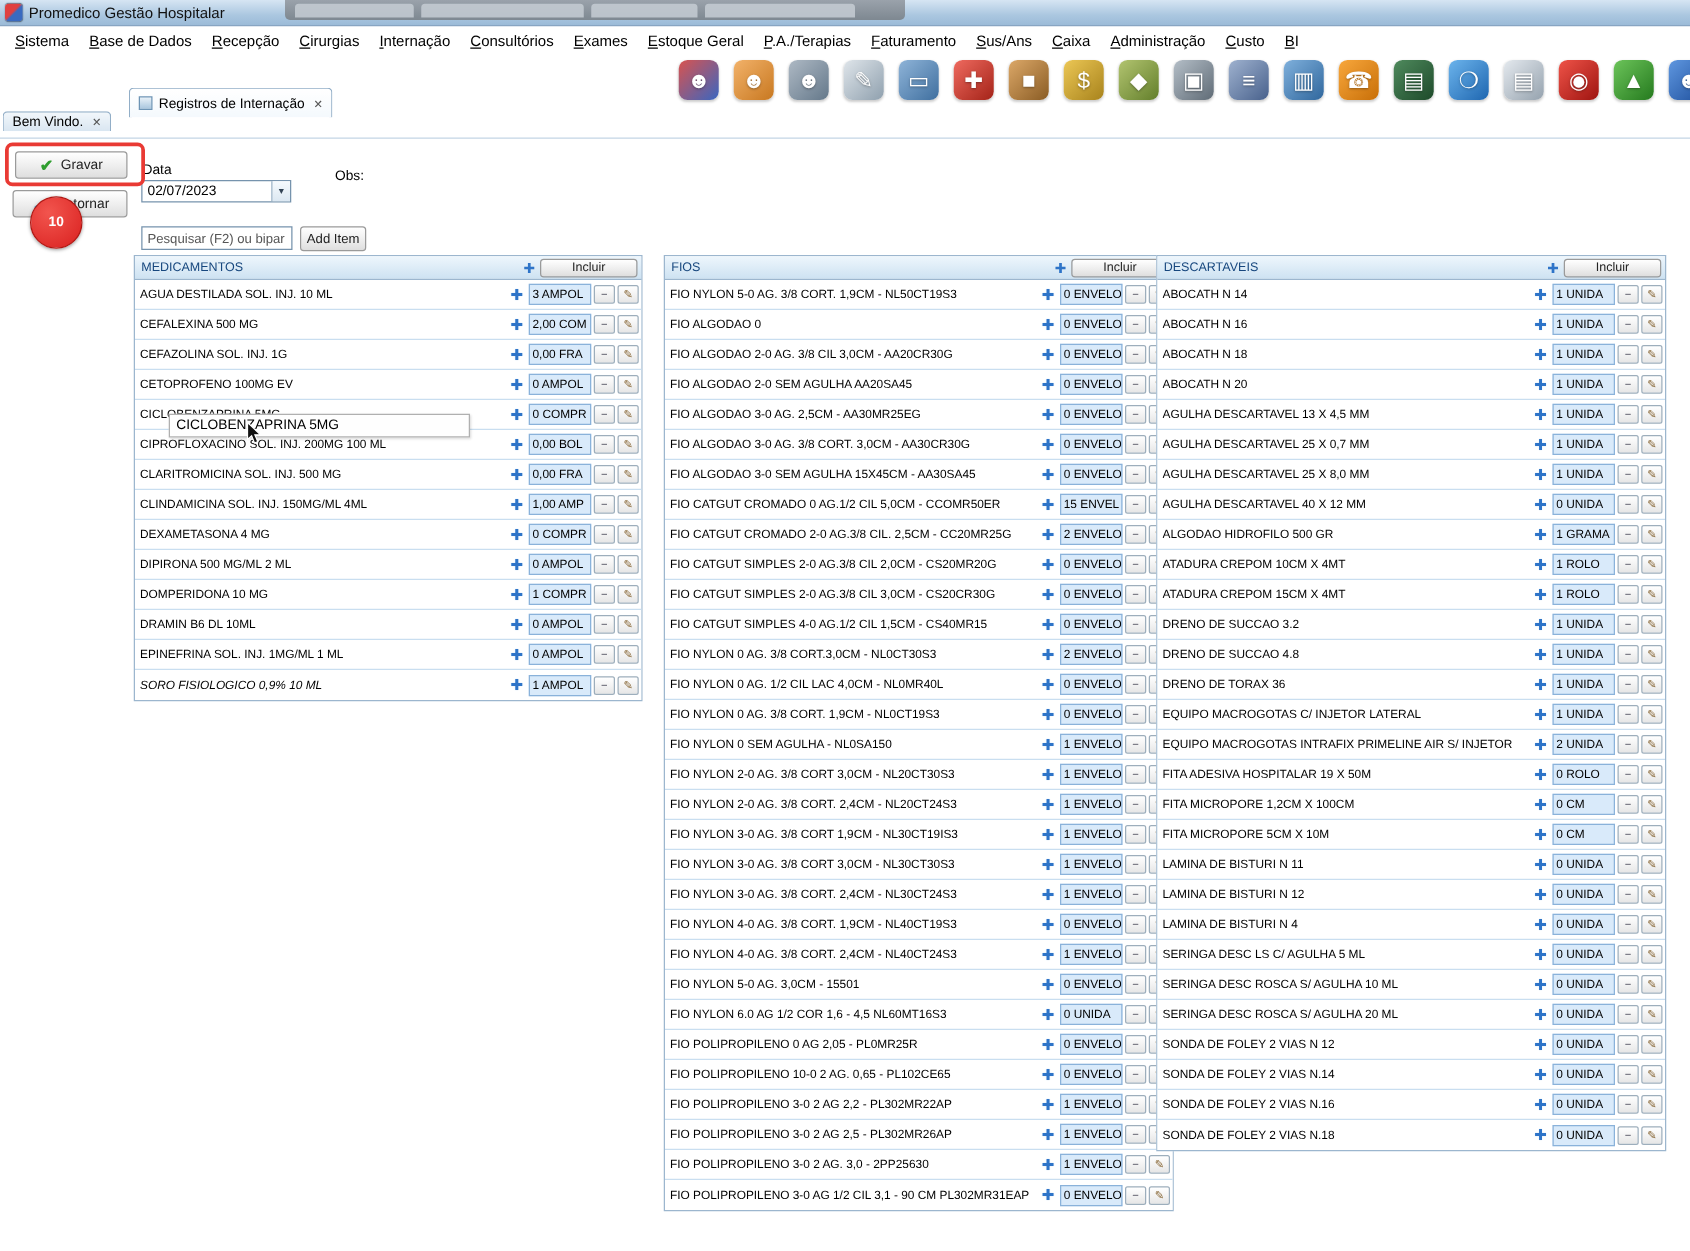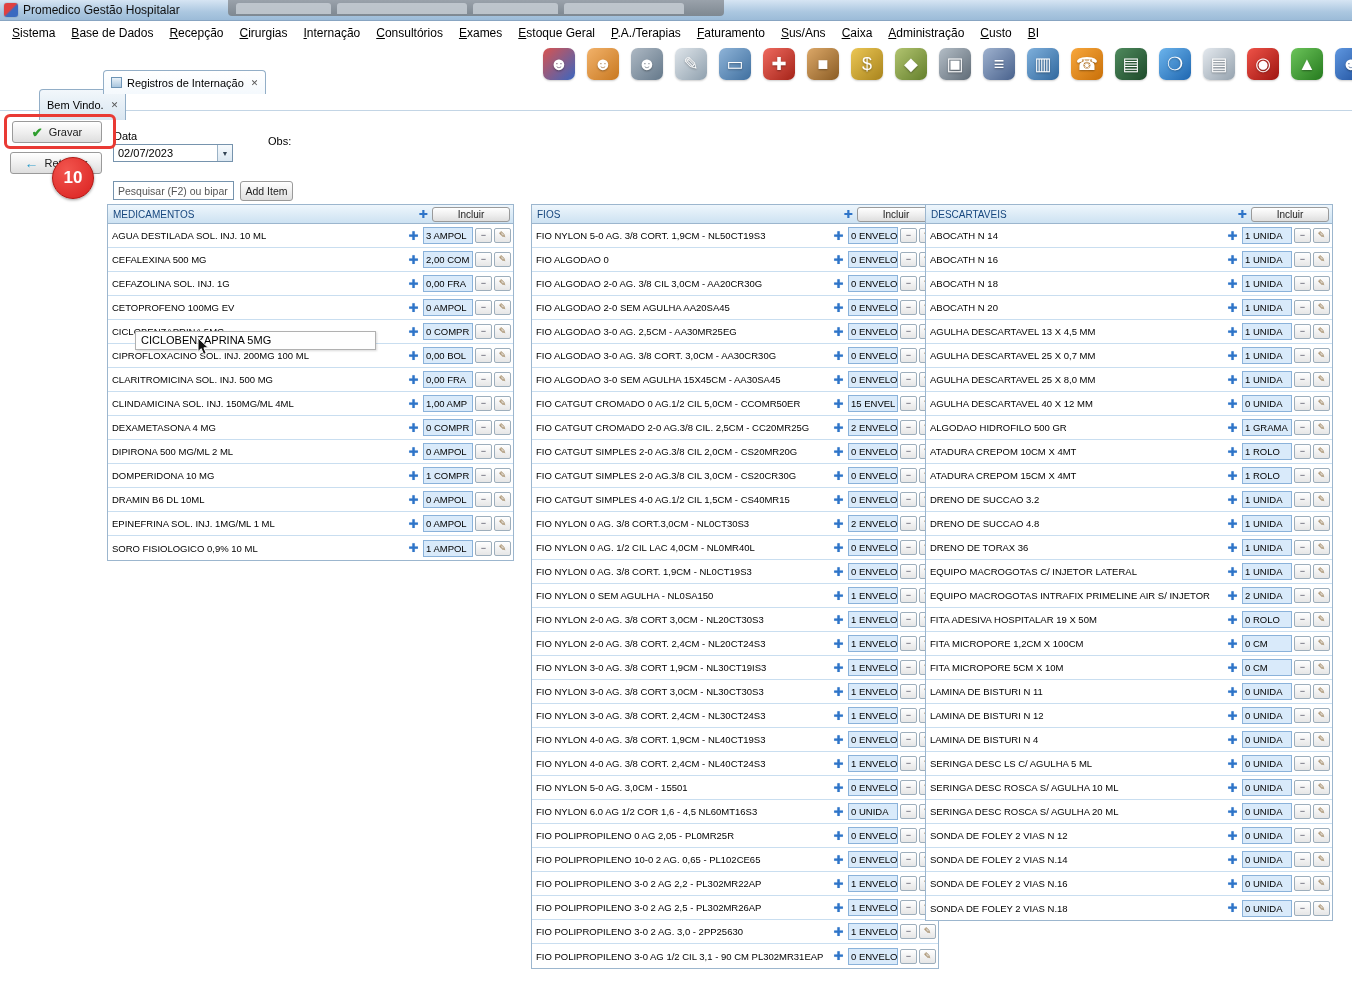--- a/index.html
+++ b/index.html
@@ -24,39 +24,39 @@
   
   .toolbar{position:absolute;top:45px;left:0;right:0;height:41px;background:#fff;}
   .toolbar-icons{position:absolute;left:543px;top:48px;display:flex;gap:12px;z-index:2;}
   .tb-icon{width:32px;height:32px;border-radius:7px;color:#fff;font-size:18px;line-height:32px;text-align:center;
     text-shadow:0 1px 2px rgba(0,0,0,.35);box-shadow:0 1px 2px rgba(0,0,0,.2);cursor:pointer;}
 
   
   .tabline{position:absolute;top:110px;left:0;width:100%;height:1px;background:#c3d5e5;z-index:1;}
   .tab{position:absolute;display:flex;align-items:center;gap:5px;border:1px solid #92aec7;border-bottom:none;
     border-radius:4px 4px 0 0;font-size:11px;padding:0 7px;cursor:pointer;}
-  .tab-inactive{left:2px;top:89px;height:31px;background:linear-gradient(#f2f7fb,#d9e6f1);z-index:2;margin-left:37px;}
+  .tab-inactive{left:2px;top:89px;height:16px;background:linear-gradient(#f2f7fb,#d9e6f1);z-index:2;}
   .tab-active{left:103px;top:70px;height:24px;background:linear-gradient(#ffffff,#f4f9fd);z-index:3;}
   .close-icon{font-size:9px;color:#555;margin-left:2px;}
   .tab-doc-icon{width:11px;height:11px;background:linear-gradient(#e8f1f8,#a9c6de);border:1px solid #6d94b5;}
 
   
   .btn{display:flex;align-items:center;justify-content:center;gap:6px;
     background:linear-gradient(#ffffff,#ececec 60%,#dedede);border:1px solid #9a9a9a;border-radius:3px;
     font-size:11px;color:#222;font-family:inherit;cursor:pointer;}
 
   .gravar-btn{position:absolute;left:12px;top:121px;width:90px;height:22px;z-index:2;}
   .retornar-btn{position:absolute;left:10px;top:152px;width:92px;height:22px;z-index:2;}
   .check-icon{color:#2f9e2f;font-size:13px;font-weight:bold;}
   .arrow-icon{color:#2e9ecb;font-size:14px;font-weight:bold;}
   .highlight-rect{position:absolute;left:4px;top:114px;width:112px;height:35px;border:3px solid #e93a34;border-radius:6px;z-index:9;pointer-events:none;}
   .step-badge{position:absolute;left:24px;top:157px;width:42px;height:42px;border-radius:50%;
     background:radial-gradient(circle at 35% 30%,#f2554e,#d9201f);border:1px solid #b01713;color:#fff;
-    font-size:17px;font-weight:bold;display:flex;align-items:center;justify-content:center;z-index:10;
-    box-shadow:0 1px 3px rgba(0,0,0,.4);margin-left:28px;}
+    font-size:11px;font-weight:bold;display:flex;align-items:center;justify-content:center;z-index:10;
+    box-shadow:0 1px 3px rgba(0,0,0,.4);}
 
   
   .form-label{position:absolute;font-size:11px;color:#000;}
   .data-label{left:114px;top:130px;}
   .obs-label{left:268px;top:135px;}
   .date-combo{position:absolute;left:113px;top:144px;width:120px;height:18px;border:1px solid #7693ad;background:#fff;
     display:flex;align-items:center;font-size:11px;cursor:pointer;}
   .date-combo .value{flex:1;padding-left:4px;}
   .combo-arrow{width:15px;height:100%;border-left:1px solid #9ab2c6;background:linear-gradient(#f6fafd,#dce8f2);
     font-size:7px;display:flex;align-items:center;justify-content:center;color:#345;}
@@ -74,21 +74,21 @@
   .panel-desc{left:925px;width:408px;}
   .panel-header{height:19px;background:linear-gradient(#eef6fc,#cde2f2);border-bottom:1px solid #9cb6ce;
     display:flex;align-items:center;justify-content:space-between;padding:0 3px 0 5px;}
   .panel-title{font-size:10px;color:#17477e;}
   .header-right{display:flex;align-items:center;gap:4px;}
   .incluir-plus{color:#2e74c8;font-size:11px;}
   .incluir-btn{width:78px;height:15px;font-size:10px;}
   .row{height:24px;display:flex;align-items:center;border-bottom:1px solid #c9def0;padding:0 2px 0 4px;background:#fff;}
   .row:last-child{border-bottom:none;}
   .row-name{flex:1;font-size:9.5px;white-space:nowrap;overflow:hidden;color:#000;}
-  .row-name.it{}
+  .row-name.it{font-style:italic;}
   .row-controls{display:flex;align-items:center;gap:2px;}
   .plus-icon{color:#2e74c8;font-size:12px;width:15px;text-align:center;cursor:pointer;text-shadow:0 0 1px #bcd6ef;}
   .qty-box{width:50px;height:17px;line-height:15px;background:#d9eafa;border:1px solid #8ab2da;
     font-size:9.5px;padding:0 2px;white-space:nowrap;overflow:hidden;cursor:text;}
   .mini-btn{width:17px;height:15px;background:linear-gradient(#fff,#e6e6e6);border:1px solid #9daebc;border-radius:2px;
     font-size:9px;line-height:1;color:#445;display:flex;align-items:center;justify-content:center;padding:0;cursor:pointer;}
   .mini-btn.edit{color:#8a6a3a;}
 
   
   .tooltip{position:absolute;left:135px;top:331px;width:241px;height:19px;background:#fefefe;border:1px solid #b0b0b0;

